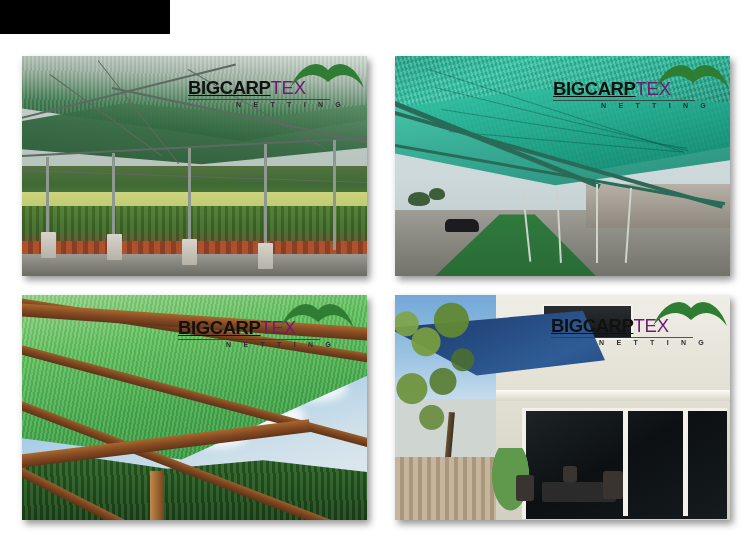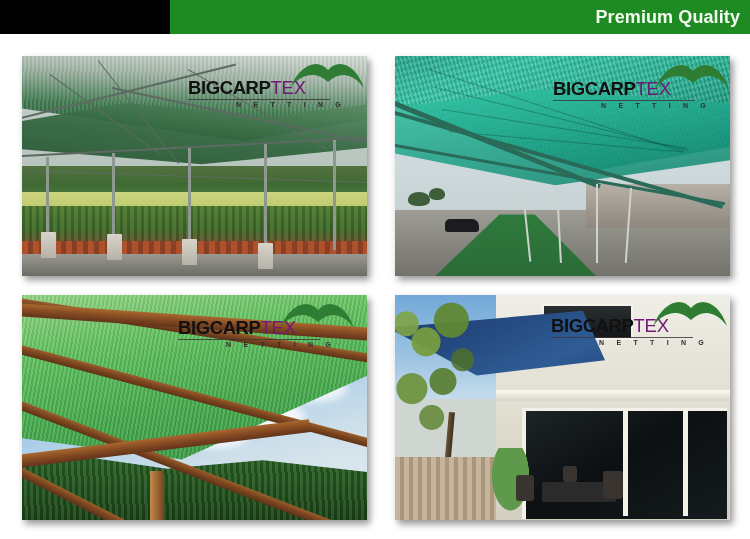--- a/index.html
+++ b/index.html
@@ -66,21 +66,21 @@
   .wm-d{left:148px;top:3px;}
   .wm-arch{
     position:absolute;right:-4px;top:-2px;width:78px;height:34px;
   }
   .wm-word{
     position:absolute;left:8px;top:19px;
     font-size:18.5px;line-height:1;
     white-space:nowrap;
     color:#111;
   }
-  .wm-word .b1{font-weight:bold;letter-spacing:-0.4px;}
+  .wm-word .b1{font-weight:bold;letter-spacing:-0.4px;text-decoration:underline;}
   .wm-word .b2{font-weight:normal;letter-spacing:-0.2px;color:#701a75;}
   .wm-rule{
     position:absolute;left:8px;top:39px;width:142px;height:1px;
     background:#3a3a3a;opacity:.85;
   }
   .wm-sub{
     position:absolute;left:56px;top:41px;
     font-size:7px;font-weight:bold;letter-spacing:5.2px;
     color:#2d2d2d;white-space:nowrap;
   }
@@ -221,23 +221,20 @@
   .d-shrub{position:absolute;left:28%;top:68%;width:13%;height:30%;
     background:radial-gradient(ellipse at 50% 40%,#5f9a4c 0 60%,transparent 62%);}
 </style>
 </head>
 <body>
 
 <div class="header">
   <div class="header-left">
     <span class="header-left-label">Product Case</span>
   </div>
-  <div class="header-right">
-    <span class="header-right-label">Premium Quality</span>
-  </div>
 </div>
 
 <div class="grid">
 
   <div class="photo photo-a">
     <div class="scene">
       <div class="a-sky"></div>
       <div class="a-far"></div>
       <div class="a-lawn"></div>
       <div class="a-crop"></div>

